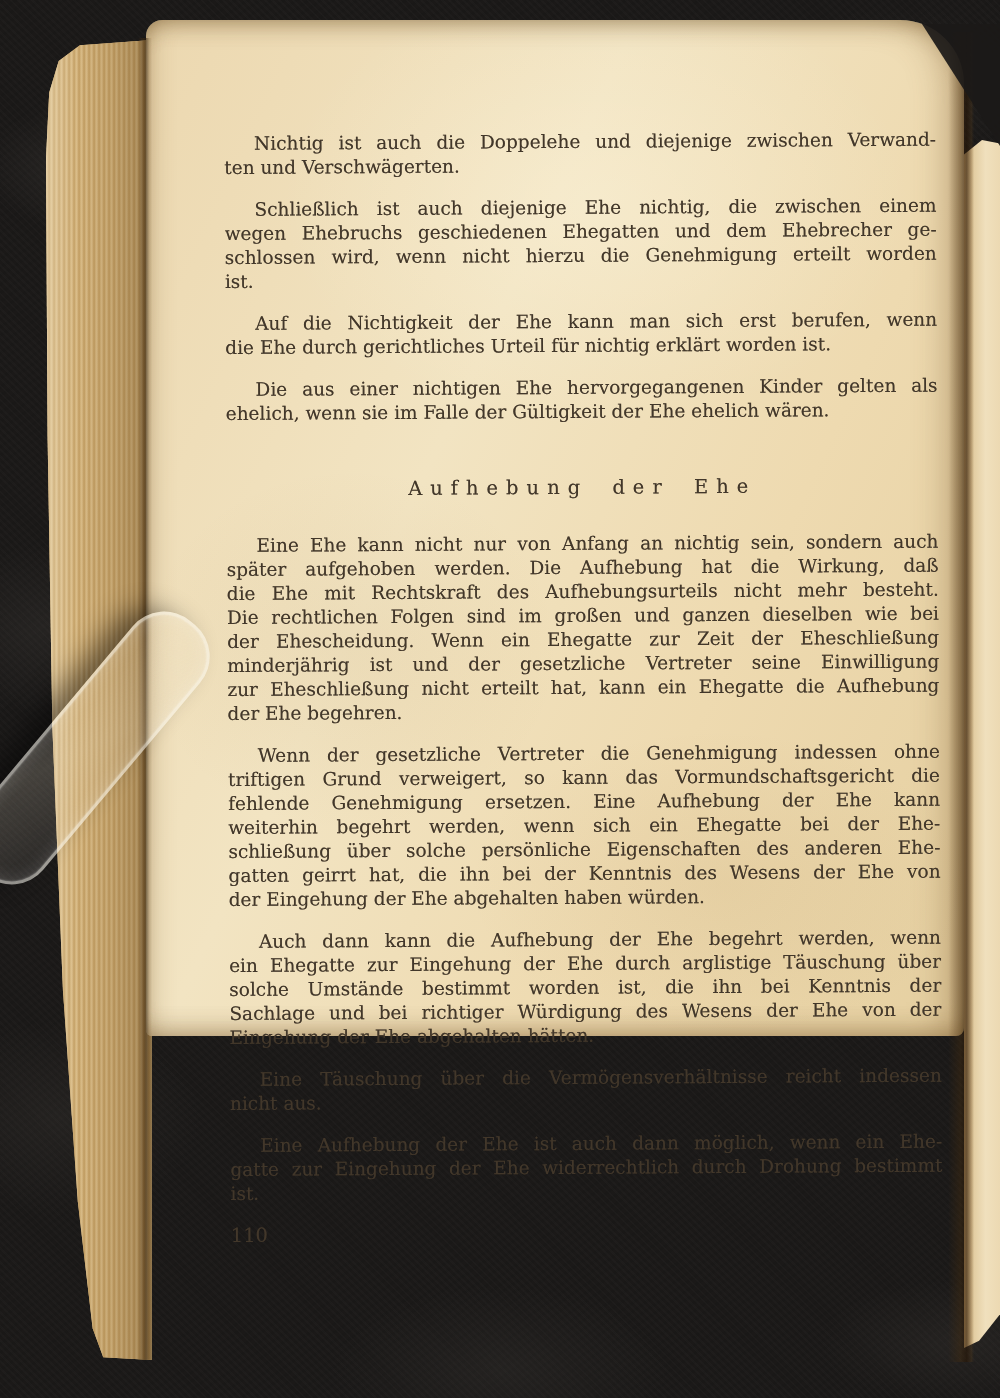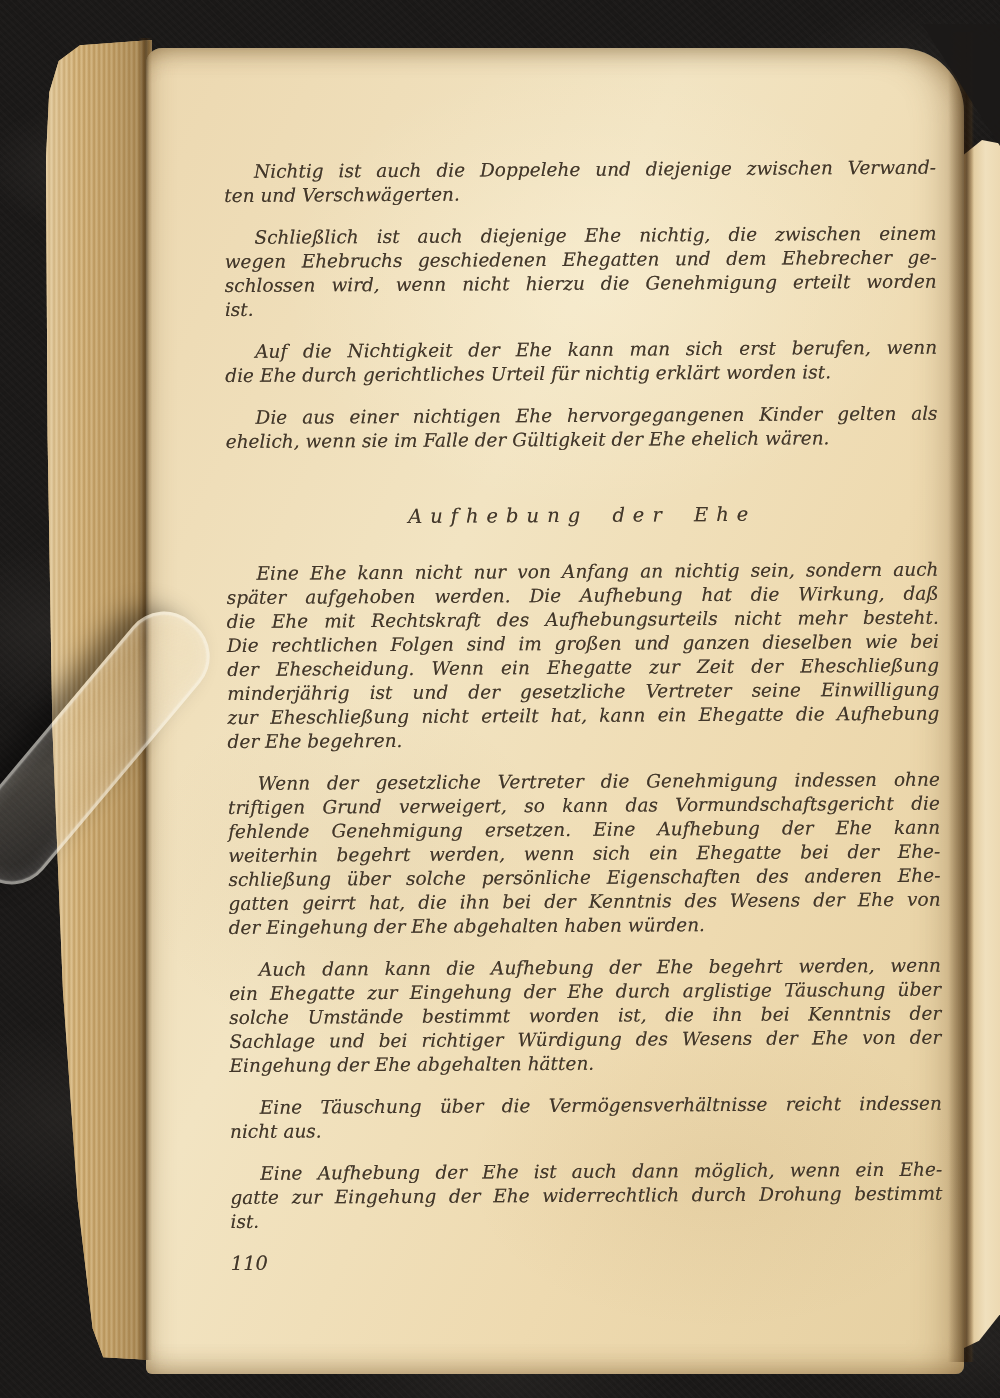--- a/index.html
+++ b/index.html
@@ -24,35 +24,34 @@
       linear-gradient(90deg, rgba(255,246,222,0.35) 0%, rgba(255,246,222,0) 30%, rgba(120,85,35,0.18) 62%, rgba(90,60,20,0.30) 86%, rgba(55,35,10,0.45) 100%),
       repeating-linear-gradient(90deg, #dcc08d 0px, #cfae77 2px, #bf9a5e 3px, #d8ba85 5px);
     clip-path:polygon(100% 0%, 32% 0.4%, 12% 1.6%, 3% 4%, 0% 9%, 1.5% 30%, 6% 52%, 16% 72%, 30% 88%, 44% 97.6%, 54% 99.8%, 100% 100%);
     box-shadow:0 10px 30px rgba(0,0,0,0.5);
   }
   .crease{
     position:absolute;left:138px;top:38px;width:14px;height:1322px;z-index:3;
     background:linear-gradient(90deg, rgba(80,55,20,0) 0%, rgba(70,45,15,0.45) 40%, rgba(45,28,8,0.50) 58%, rgba(100,70,30,0.18) 80%, rgba(100,70,30,0) 100%);
   }
   .page{
-    position:absolute;left:146px;top:48px;width:818px;height:1326px;z-index:2;
+    position:absolute;left:146px;top:20px;width:818px;height:1016px;z-index:2;
     background-color:#eedcb6;
     background-image:
       radial-gradient(ellipse 420px 300px at 55% 18%, rgba(255,248,226,0.35), transparent 75%),
       radial-gradient(ellipse 300px 260px at 25% 62%, rgba(150,110,50,0.07), transparent 70%),
       radial-gradient(ellipse 360px 220px at 70% 85%, rgba(150,110,50,0.08), transparent 70%),
       linear-gradient(115deg, #ecd8b0 0%, #f2e4c2 38%, #eedab0 68%, #e5cfa0 100%),
       repeating-linear-gradient(115deg, rgba(140,100,40,0.02) 0 3px, transparent 3px 6px);
     border-radius:16px 64px 8px 6px;
     box-shadow:
       inset 0 14px 22px -12px rgba(95,65,20,0.38),
       inset -24px 0 36px -10px rgba(110,75,30,0.42),
       inset 16px 0 26px -12px rgba(110,75,30,0.30),
       inset 0 -16px 24px -12px rgba(110,75,30,0.32);
-    font-style: italic;
   }
   .gutter{
     position:absolute;left:948px;top:32px;width:26px;height:1330px;z-index:4;
     background:linear-gradient(90deg, rgba(70,45,15,0) 0%, rgba(70,45,15,0.40) 48%, rgba(40,22,5,0.58) 72%, rgba(95,65,28,0.28) 90%, rgba(95,65,28,0) 100%);
   }
   .next-page{
     position:absolute;left:964px;top:140px;width:36px;height:1208px;z-index:3;
     background:linear-gradient(90deg, #b99764 0%, #e3cda2 28%, #f0e0bd 60%, #ecd9b2 100%);
     clip-path:polygon(0 1.2%, 50% 0%, 100% 0.3%, 100% 97.2%, 42% 99.4%, 0 100%);
   }

